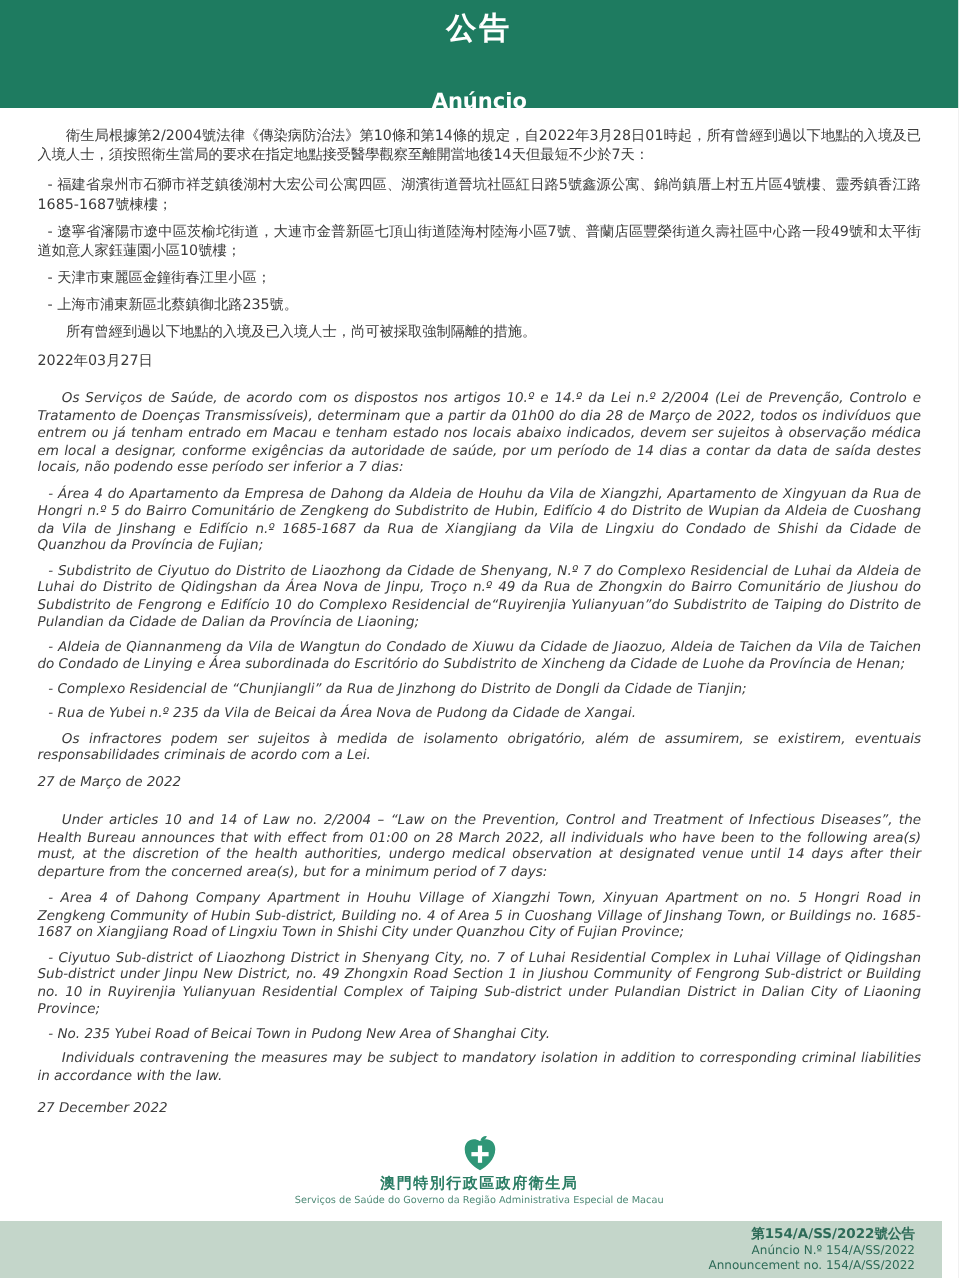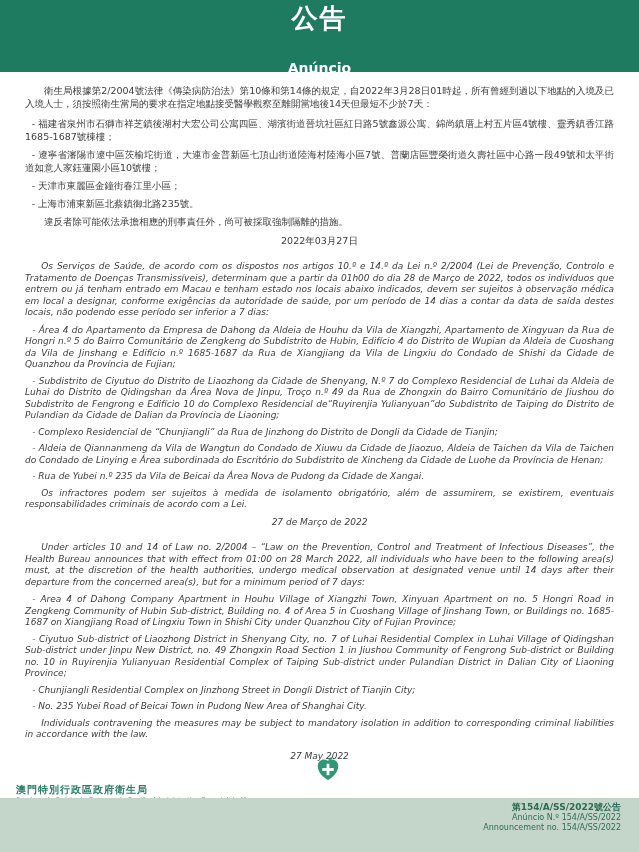--- a/index.html
+++ b/index.html
@@ -14,59 +14,60 @@
   }
   
   .header{
     background:#1e7b60;
     color:#ffffff;
     text-align:center;
     height:72px;
     padding-top:6px;
     box-sizing:border-box;
   }
-  .h-zh{font-size:26px;font-weight:bold;line-height:24px;letter-spacing:2px;}
+  .h-zh{font-size:20px;font-weight:bold;line-height:24px;letter-spacing:2px;}
   .h-pt{font-size:14px;font-weight:bold;line-height:17px;margin-top:30px;}
   .h-en{font-size:14px;font-weight:bold;line-height:17px;font-style:italic;}
 
   
   .content{
     padding:12px 25px 0 25px;
     text-align:justify;
   }
   .zh{font-size:9.5px;line-height:13px;}
   .zh p{margin:0 0 5px 0;}
   .zh .indent{text-indent:2em;margin-bottom:7px;}
   .zh .bullet{text-indent:0.7em;}
   .zh .penalty{text-indent:2em;margin-top:2px;margin-bottom:6px;}
   .latin{font-size:9px;line-height:11.5px;font-style:italic;}
   .latin p{margin:0 0 5px 0;}
   .latin .indent{text-indent:1.8em;margin-bottom:6px;}
   .latin .bullet{text-indent:0.8em;}
   .latin .penalty{text-indent:1.8em;margin-top:1px;margin-bottom:6px;}
   .date{
-    text-align:center;text-indent:0;
+    text-align:left;text-indent:0;
     margin:4px 0 14px 0 !important;
   }
   .en-date{margin-top:10px !important;}
 
   
   .org-footer{
     position:absolute;
-    left:16px;right:0;bottom:47px;
+    left:0;right:0;bottom:47px;
+    text-align:center;
   }
   .logo{display:block;margin:0 auto 1px auto;}
   .org-zh{font-size:10px;font-weight:bold;color:#2b7d64;letter-spacing:1px;line-height:12px;}
   .org-pt{font-size:6.5px;color:#4f8a77;line-height:9px;}
 
   
   .band{
     position:absolute;
-    left:0;right:0;bottom:0;
-    height:54px;
+    left:0;right:11px;bottom:0;
+    height:38px;
     background:#c4d6ca;
     box-sizing:border-box;
     padding:3px 18px 0 0;
     text-align:right;
     color:#2e6b58;
   }
   .ref-zh{font-size:9px;font-weight:bold;line-height:12px;}
   .ref-pt,.ref-en{font-size:8px;line-height:10px;}
 </style>
 </head>
@@ -81,43 +82,42 @@
   </header>
 
   <main class="content">
 
     <section class="zh">
       <p class="indent">衛生局根據第2/2004號法律《傳染病防治法》第10條和第14條的規定，自2022年3月28日01時起，所有曾經到過以下地點的入境及已入境人士，須按照衛生當局的要求在指定地點接受醫學觀察至離開當地後14天但最短不少於7天：</p>
       <p class="bullet">- 福建省泉州市石獅市祥芝鎮後湖村大宏公司公寓四區、湖濱街道晉坑社區紅日路5號鑫源公寓、錦尚鎮厝上村五片區4號樓、靈秀鎮香江路1685-1687號棟樓；</p>
       <p class="bullet">- 遼寧省瀋陽市遼中區茨榆坨街道，大連市金普新區七頂山街道陸海村陸海小區7號、普蘭店區豐榮街道久壽社區中心路一段49號和太平街道如意人家鈺蓮園小區10號樓；</p>
       <p class="bullet">- 天津市東麗區金鐘街春江里小區；</p>
       <p class="bullet">- 上海市浦東新區北蔡鎮御北路235號。</p>
-      <p class="penalty">違反者除可能依法承擔相應的刑事責任外，尚可被採取強制隔離的措施。</p>
+      <p class="penalty">所有曾經到過以下地點的入境及已入境人士，尚可被採取強制隔離的措施。</p>
       <p class="date">2022年03月27日</p>
     </section>
 
     <section class="latin">
       <p class="indent">Os Serviços de Saúde, de acordo com os dispostos nos artigos 10.º e 14.º da Lei n.º 2/2004 (Lei de Prevenção, Controlo e Tratamento de Doenças Transmissíveis), determinam que a partir da 01h00 do dia 28 de Março de 2022, todos os indivíduos que entrem ou já tenham entrado em Macau e tenham estado nos locais abaixo indicados, devem ser sujeitos à observação médica em local a designar, conforme exigências da autoridade de saúde, por um período de 14 dias a contar da data de saída destes locais, não podendo esse período ser inferior a 7 dias:</p>
       <p class="bullet">- Área 4 do Apartamento da Empresa de Dahong da Aldeia de Houhu da Vila de Xiangzhi, Apartamento de Xingyuan da Rua de Hongri n.º 5 do Bairro Comunitário de Zengkeng do Subdistrito de Hubin, Edifício 4 do Distrito de Wupian da Aldeia de Cuoshang da Vila de Jinshang e Edifício n.º 1685-1687 da Rua de Xiangjiang da Vila de Lingxiu do Condado de Shishi da Cidade de Quanzhou da Província de Fujian;</p>
       <p class="bullet">- Subdistrito de Ciyutuo do Distrito de Liaozhong da Cidade de Shenyang, N.º 7 do Complexo Residencial de Luhai da Aldeia de Luhai do Distrito de Qidingshan da Área Nova de Jinpu, Troço n.º 49 da Rua de Zhongxin do Bairro Comunitário de Jiushou do Subdistrito de Fengrong e Edifício 10 do Complexo Residencial de“Ruyirenjia Yulianyuan”do Subdistrito de Taiping do Distrito de Pulandian da Cidade de Dalian da Província de Liaoning;</p>
+      <p class="bullet">- Aldeia de Qiannanmeng da Vila de Wangtun do Condado de Xiuwu da Cidade de Jiaozuo, Aldeia de Taichen da Vila de Taichen do Condado de Linying e Área subordinada do Escritório do Subdistrito de Xincheng da Cidade de Luohe da Província de Henan;</p>
       <p class="bullet">- Complexo Residencial de “Chunjiangli” da Rua de Jinzhong do Distrito de Dongli da Cidade de Tianjin;</p>
-      <p class="bullet">- Aldeia de Qiannanmeng da Vila de Wangtun do Condado de Xiuwu da Cidade de Jiaozuo, Aldeia de Taichen da Vila de Taichen do Condado de Linying e Área subordinada do Escritório do Subdistrito de Xincheng da Cidade de Luohe da Província de Henan;</p>
       <p class="bullet">- Rua de Yubei n.º 235 da Vila de Beicai da Área Nova de Pudong da Cidade de Xangai.</p>
       <p class="penalty">Os infractores podem ser sujeitos à medida de isolamento obrigatório, além de assumirem, se existirem, eventuais responsabilidades criminais de acordo com a Lei.</p>
       <p class="date">27 de Março de 2022</p>
     </section>
 
     <section class="latin">
       <p class="indent">Under articles 10 and 14 of Law no. 2/2004 – “Law on the Prevention, Control and Treatment of Infectious Diseases”, the Health Bureau announces that with effect from 01:00 on 28 March 2022, all individuals who have been to the following area(s) must, at the discretion of the health authorities, undergo medical observation at designated venue until 14 days after their departure from the concerned area(s), but for a minimum period of 7 days:</p>
       <p class="bullet">- Area 4 of Dahong Company Apartment in Houhu Village of Xiangzhi Town, Xinyuan Apartment on no. 5 Hongri Road in Zengkeng Community of Hubin Sub-district, Building no. 4 of Area 5 in Cuoshang Village of Jinshang Town, or Buildings no. 1685-1687 on Xiangjiang Road of Lingxiu Town in Shishi City under Quanzhou City of Fujian Province;</p>
       <p class="bullet">- Ciyutuo Sub-district of Liaozhong District in Shenyang City, no. 7 of Luhai Residential Complex in Luhai Village of Qidingshan Sub-district under Jinpu New District, no. 49 Zhongxin Road Section 1 in Jiushou Community of Fengrong Sub-district or Building no. 10 in Ruyirenjia Yulianyuan Residential Complex of Taiping Sub-district under Pulandian District in Dalian City of Liaoning Province;</p>
-      <p class="bullet">- Chunjiangli Residential Complex on Jinzhong Street in Dongli District of Tianjin City;</p>
       <p class="bullet">- No. 235 Yubei Road of Beicai Town in Pudong New Area of Shanghai City.</p>
       <p class="penalty">Individuals contravening the measures may be subject to mandatory isolation in addition to corresponding criminal liabilities in accordance with the law.</p>
-      <p class="date en-date">27 May 2022</p>
+      <p class="date en-date">27 December 2022</p>
     </section>
 
   </main>
 
   <footer class="org-footer">
     <svg class="logo" width="26" height="26" viewBox="0 0 24 24" aria-hidden="true">
       <path d="M11.8 3.4 C8.2 0.8 2.6 2.6 2.6 8.4 C2.6 14.6 8 19.2 12 21.4 C16 19.2 21.4 14.6 21.4 8.4 C21.4 2.6 15.8 0.8 12.2 3.4 Z" fill="#2f9677"></path>
       <path d="M12.2 3.3 C12.6 1.3 14.2 0.1 16.2 0.3 C15.7 2.3 14.2 3.4 12.2 3.3 Z" fill="#2f9677"></path>
       <rect x="10.7" y="6.2" width="2.6" height="10.6" fill="#ffffff"></rect>
       <rect x="6.7" y="10.2" width="10.6" height="2.6" fill="#ffffff"></rect>

